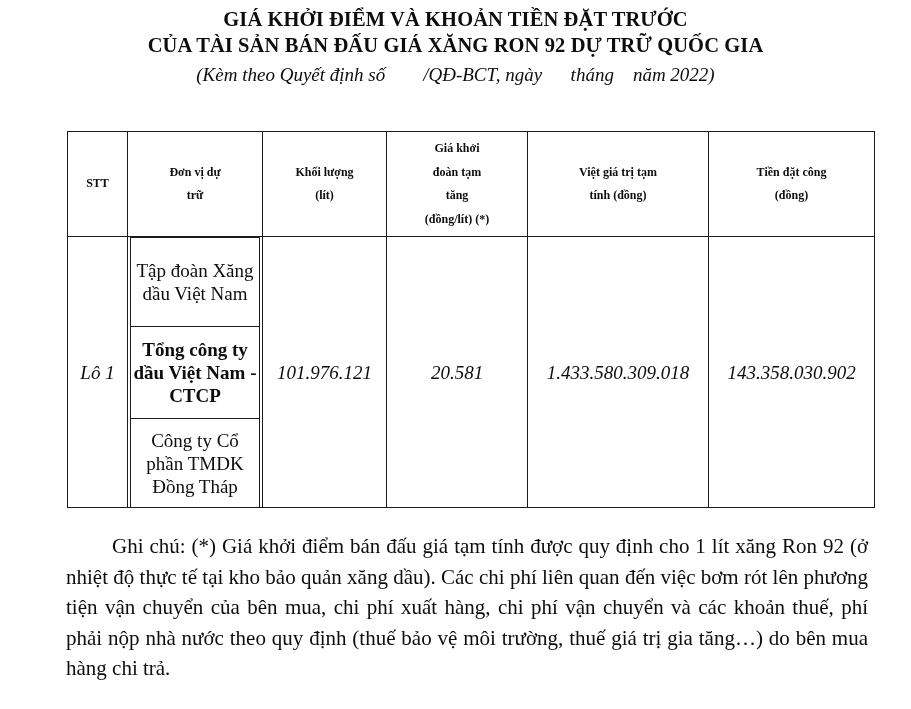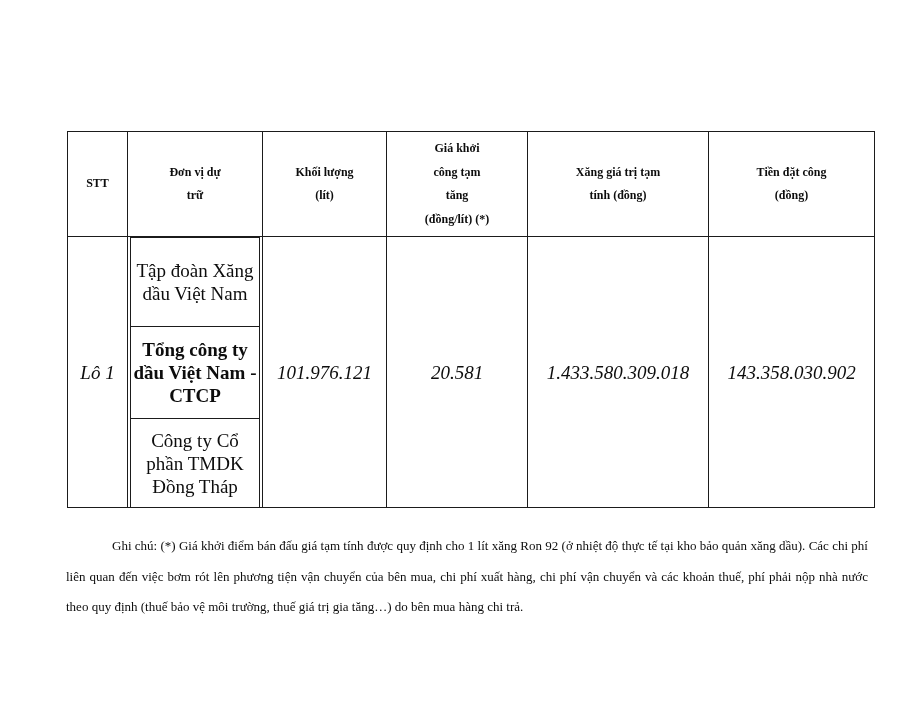--- a/index.html
+++ b/index.html
@@ -113,32 +113,37 @@
   .unit-r1 { height: 88px; }
   .unit-r2 { height: 91px; font-weight: bold; }
   .unit-r3 { height: 88px; }
 
   
   .note {
     position: absolute;
     left: 66px;
     top: 531px;
     width: 802px;
-    font-size: 13px;
+    font-size: 21px;
     line-height: 30.5px;
     text-align: justify;
     text-indent: 46px;
     hyphens: none;
   }
 </style>
 </head>
 <body>
 
 <div class="page">
 
+  <div class="title-block">
+    <div class="title-line">GIÁ KHỞI ĐIỂM VÀ KHOẢN TIỀN ĐẶT TRƯỚC</div>
+    <div class="title-line">CỦA TÀI SẢN BÁN ĐẤU GIÁ XĂNG RON 92 DỰ TRỮ QUỐC GIA</div>
+    <div class="subtitle-line">(Kèm theo Quyết định số        /QĐ-BCT, ngày      tháng    năm 2022)</div>
+  </div>
 
   <div class="table-wrap">
     <table class="doc-table">
       <colgroup>
         <col class="col-stt">
         <col class="col-unit">
         <col class="col-vol">
         <col class="col-price">
         <col class="col-total">
         <col class="col-dep">
@@ -149,26 +154,26 @@
           <th>
             <div>Đơn vị dự</div>
             <div>trữ</div>
           </th>
           <th>
             <div>Khối lượng</div>
             <div>(lít)</div>
           </th>
           <th>
             <div>Giá khởi</div>
-            <div>công tạm</div>
+            <div>đoàn tạm</div>
             <div>tăng</div>
             <div>(đồng/lít) (*)</div>
           </th>
           <th>
-            <div>Xăng giá trị tạm</div>
+            <div>Việt giá trị tạm</div>
             <div>tính (đồng)</div>
           </th>
           <th>
             <div>Tiền đặt công</div>
             <div>(đồng)</div>
           </th>
         </tr>
       </thead>
       <tbody>
         <tr>

